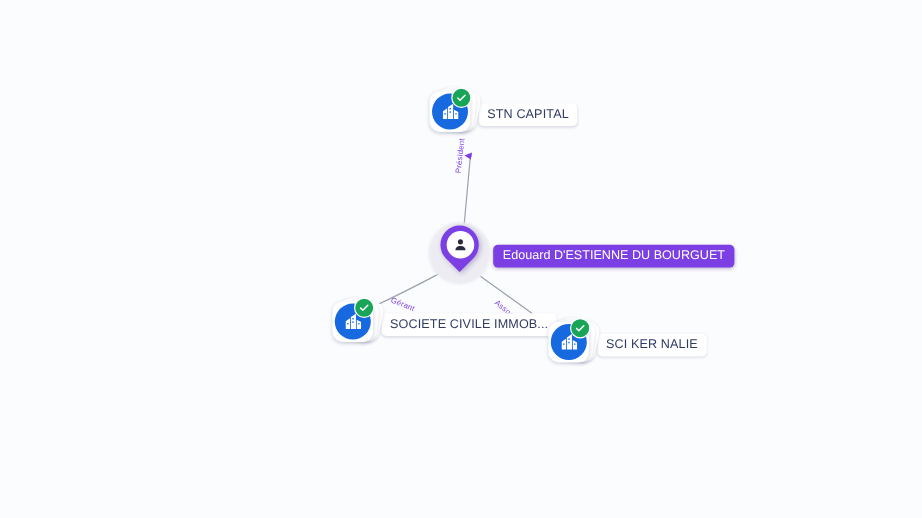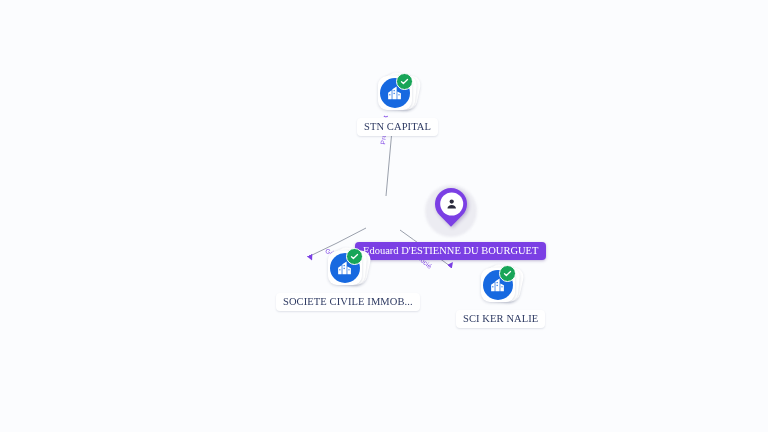--- a/index.html
+++ b/index.html
@@ -24,23 +24,22 @@
     position: absolute;
     left: 0;
     top: 0;
     width: 768px;
     height: 432px;
     pointer-events: none;
   }
   .node {
     position: absolute;
     display: flex;
-    flex-direction: column;
-    align-items: center;
-    font-family: Liberation Serif, serif;
+    flex-direction: row;
+    align-items: center;
   }
 
   
   .co-icon-wrap {
     position: relative;
     width: 42px;
     height: 42px;
   }
   .stack-card {
     position: absolute;

